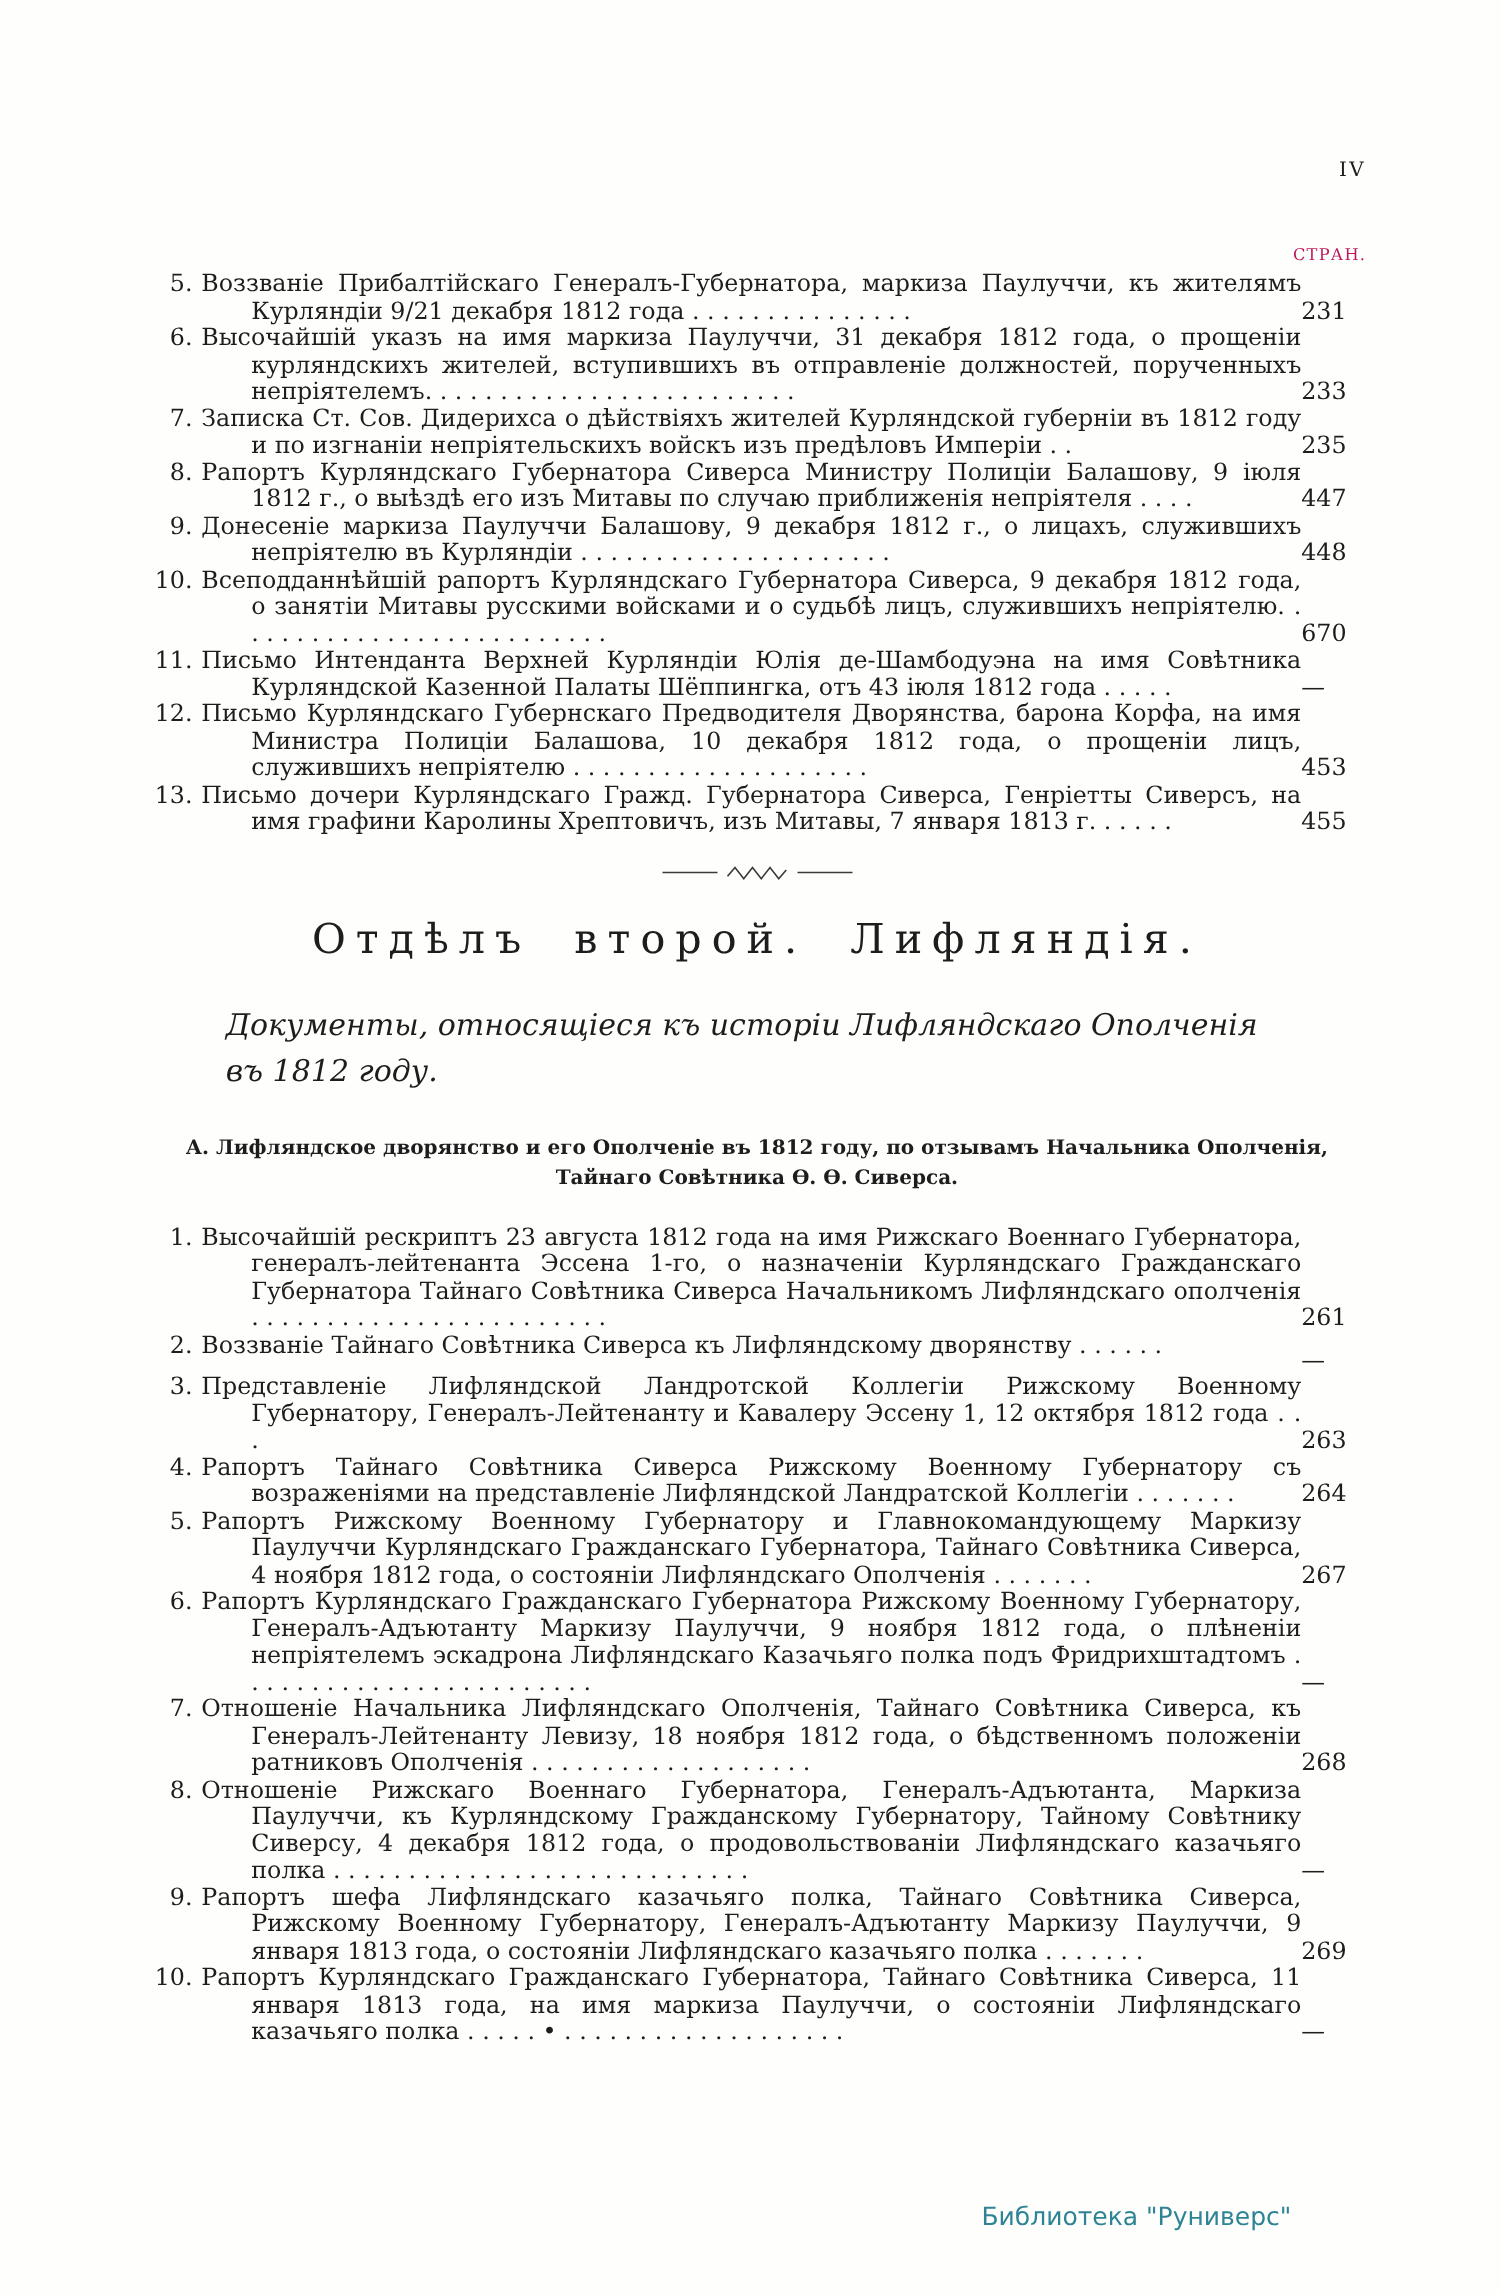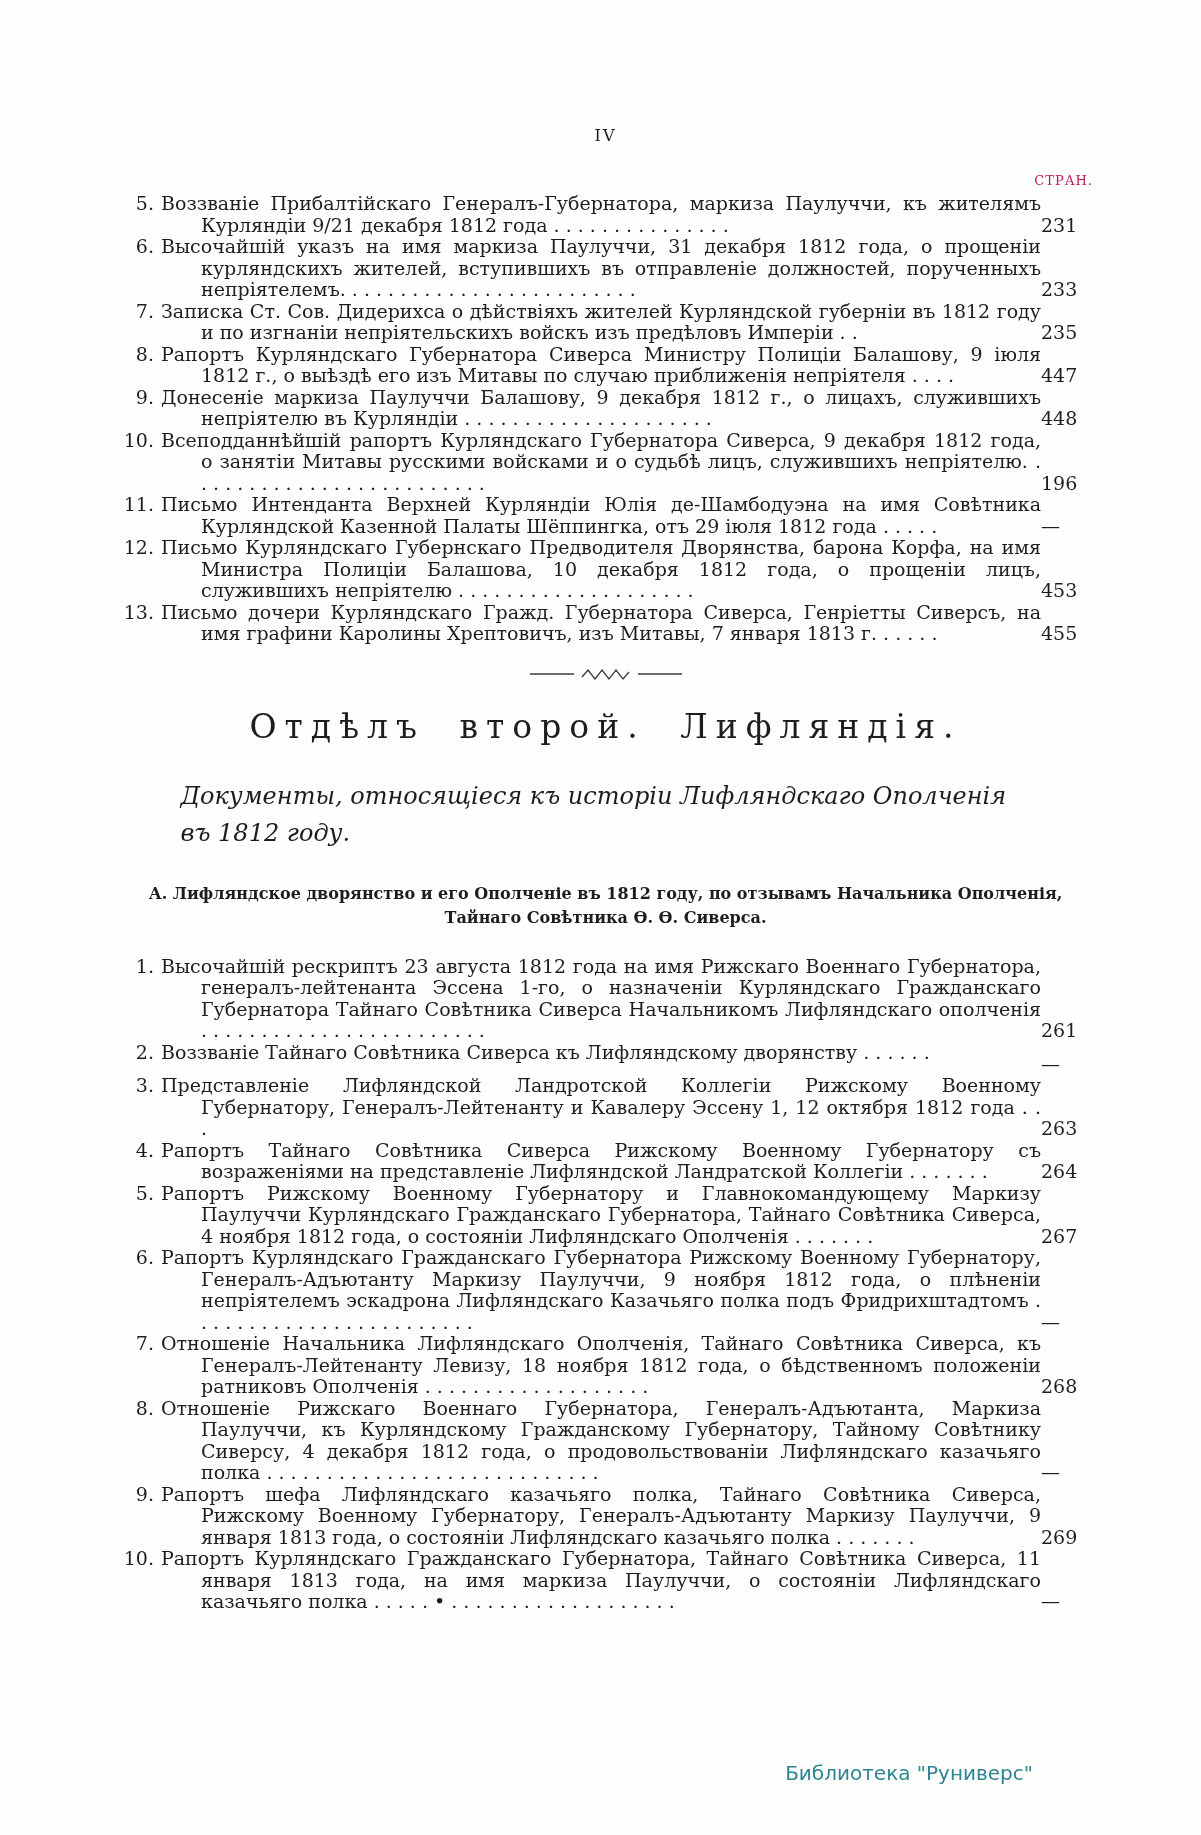--- a/index.html
+++ b/index.html
@@ -6,21 +6,21 @@
   .sheet{
     position:relative;
     width:1201px;
     height:1835px;
     background:#fefefc;
     color:#1d1d1d;
     font-family:"DejaVu Serif", serif;
     overflow:hidden;
   }
   .content{position:absolute;left:118px;right:108px;top:126px;}
-  .folio{text-align:center;font-size:16px;letter-spacing:2px;margin-bottom:28px;}
+  .folio{text-align:right;font-size:16px;letter-spacing:2px;margin-bottom:52px;}
   .col-header{text-align:right;font-size:13px;letter-spacing:1px;margin-bottom:5px;color:#be185d;}
   .toc{margin:0;}
   .entry{display:flex;font-size:19px;line-height:21.5px;}
   .entry .num{flex:none;width:36px;text-align:right;padding-right:7px;}
   .entry .txt{flex:1;padding-left:40px;text-indent:-40px;text-align:justify;}
   .entry .pg{flex:none;width:52px;text-align:left;align-self:flex-end;margin-top:12px;}
   .divider{margin:20px auto 4px;text-align:center;height:18px;}
   .section-title{
     text-align:center;
     font-size:33px;
@@ -90,26 +90,26 @@
 
   <div class="entry">
     <span class="num">9.</span>
     <span class="txt">Донесеніе маркиза Паулуччи Балашову, 9 декабря 1812 г., о лицахъ, служившихъ непріятелю въ Курляндіи . . . . . . . . . . . . . . . . . . . . .</span>
     <span class="pg">448</span>
   </div>
 
   <div class="entry">
     <span class="num">10.</span>
     <span class="txt">Всеподданнѣйшій рапортъ Курляндскаго Губернатора Сиверса, 9 декабря 1812 года, о занятіи Митавы русскими войсками и о судьбѣ лицъ, служившихъ непріятелю. . . . . . . . . . . . . . . . . . . . . . . . . .</span>
-    <span class="pg">196</span>
+    <span class="pg">670</span>
   </div>
 
   <div class="entry">
     <span class="num">11.</span>
-    <span class="txt">Письмо Интенданта Верхней Курляндіи Юлія де-Шамбодуэна на имя Совѣтника Курляндской Казенной Палаты Шёппингка, отъ 29 іюля 1812 года . . . . .</span>
+    <span class="txt">Письмо Интенданта Верхней Курляндіи Юлія де-Шамбодуэна на имя Совѣтника Курляндской Казенной Палаты Шёппингка, отъ 43 іюля 1812 года . . . . .</span>
     <span class="pg">—</span>
   </div>
 
   <div class="entry">
     <span class="num">12.</span>
     <span class="txt">Письмо Курляндскаго Губернскаго Предводителя Дворянства, барона Корфа, на имя Министра Полиціи Балашова, 10 декабря 1812 года, о прощеніи лицъ, служившихъ непріятелю .  . . . . . . . . . . . . . . . . . . .</span>
     <span class="pg">453</span>
   </div>
 
   <div class="entry">

